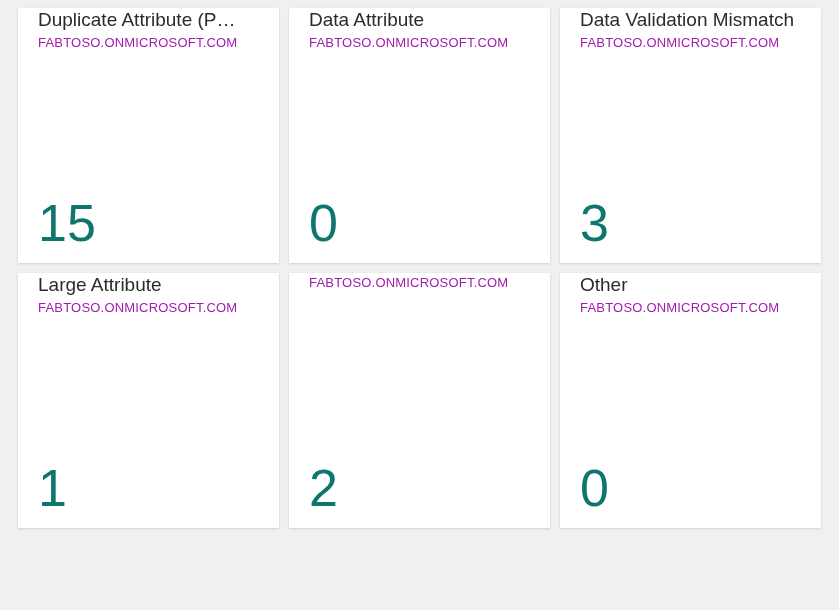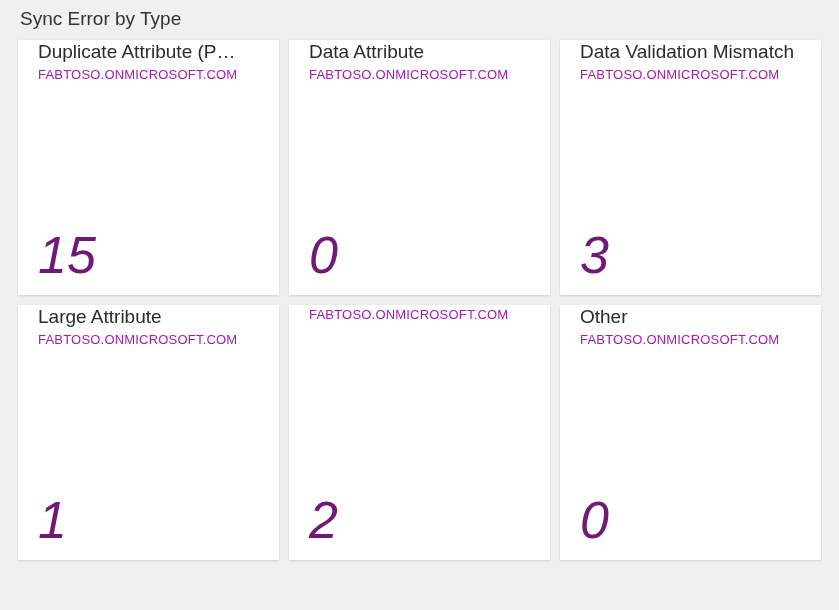--- a/index.html
+++ b/index.html
@@ -59,30 +59,28 @@
       letter-spacing: 0.2px;
       margin-top: 2px;
       white-space: nowrap;
       overflow: hidden;
       text-overflow: ellipsis;
       text-transform: uppercase;
     }
     .tile-value {
       font-size: 52px;
       font-weight: 300;
-      color: #701a75;
+      color: #0f766e;
       line-height: 1;
-      font-style: italic;
     }
   </style>
 </head>
 <body>
 
 <div class="container">
-  <h1 class="page-title">Sync Error by Type</h1>
 
   <div class="tile-grid">
 
     <div class="tile">
       <div class="tile-header">
         <div class="tile-title">Duplicate Attribute (P…</div>
         <div class="tile-subtitle">FABTOSO.ONMICROSOFT.COM</div>
       </div>
       <div class="tile-value">15</div>
     </div>

